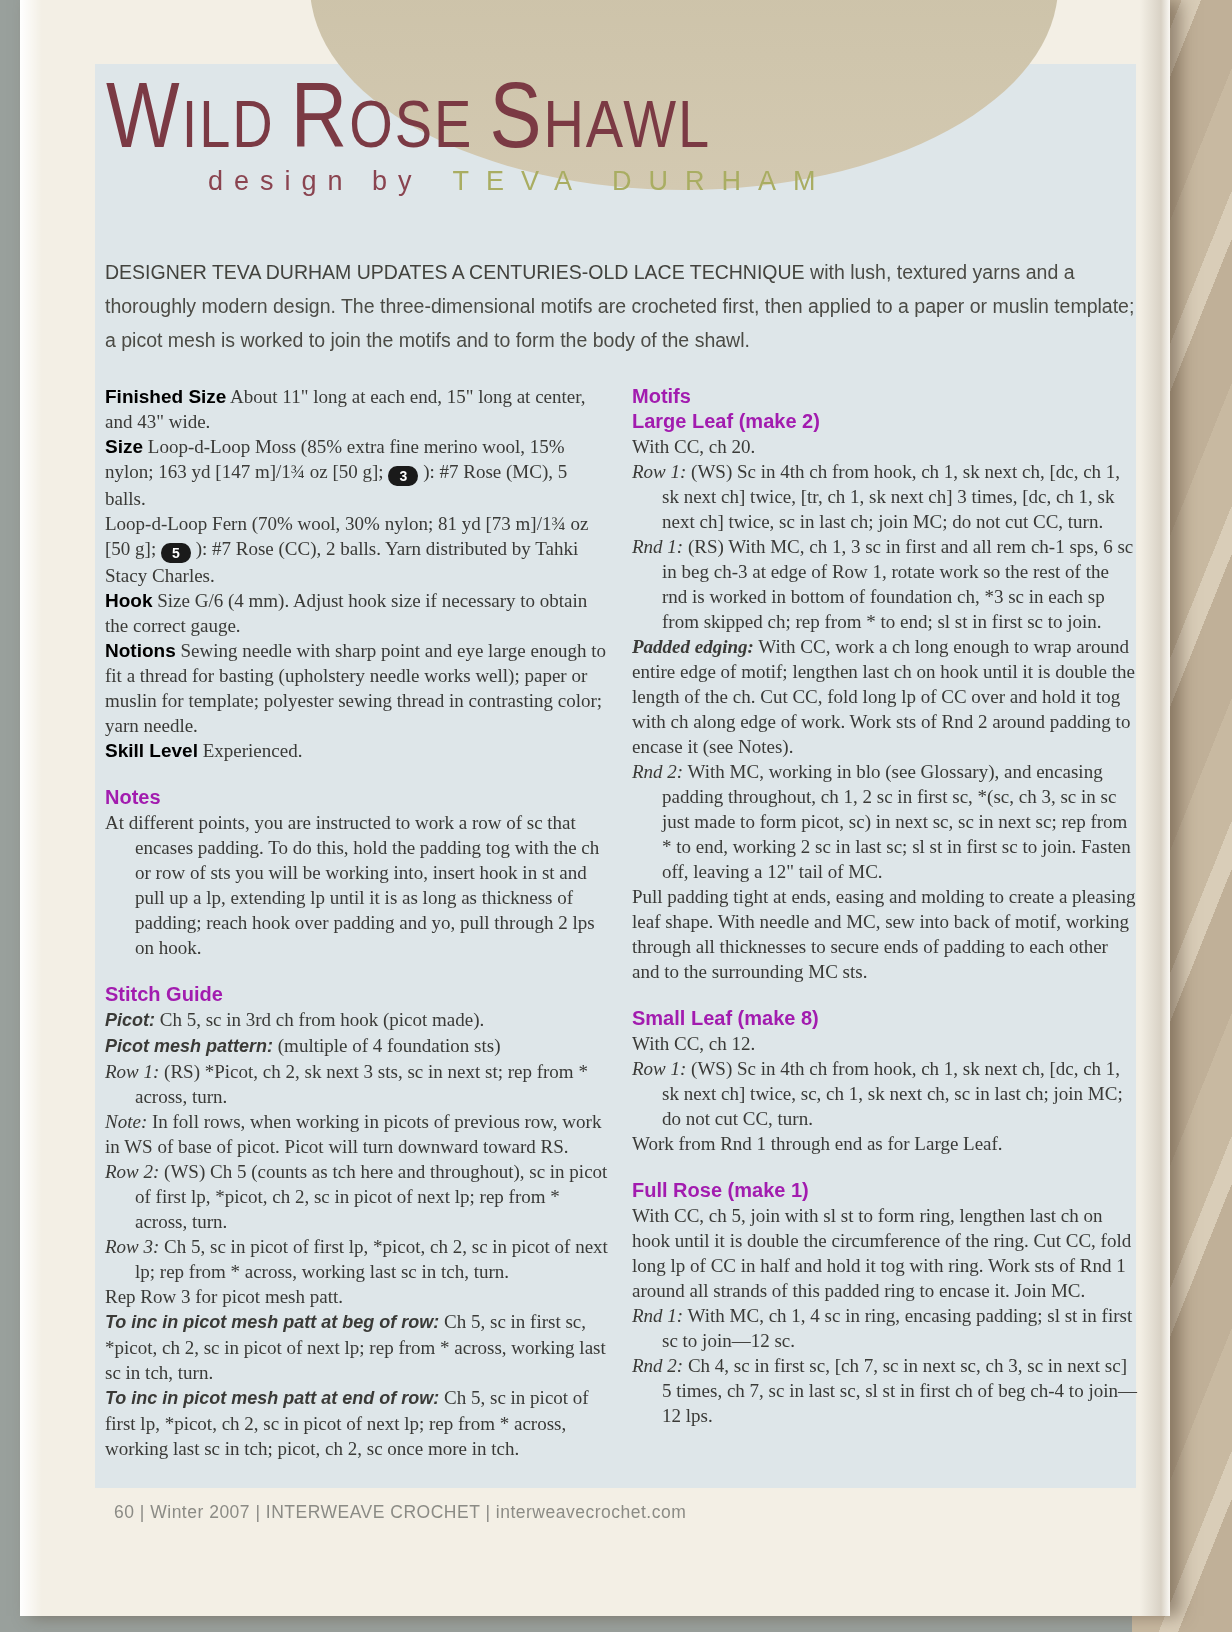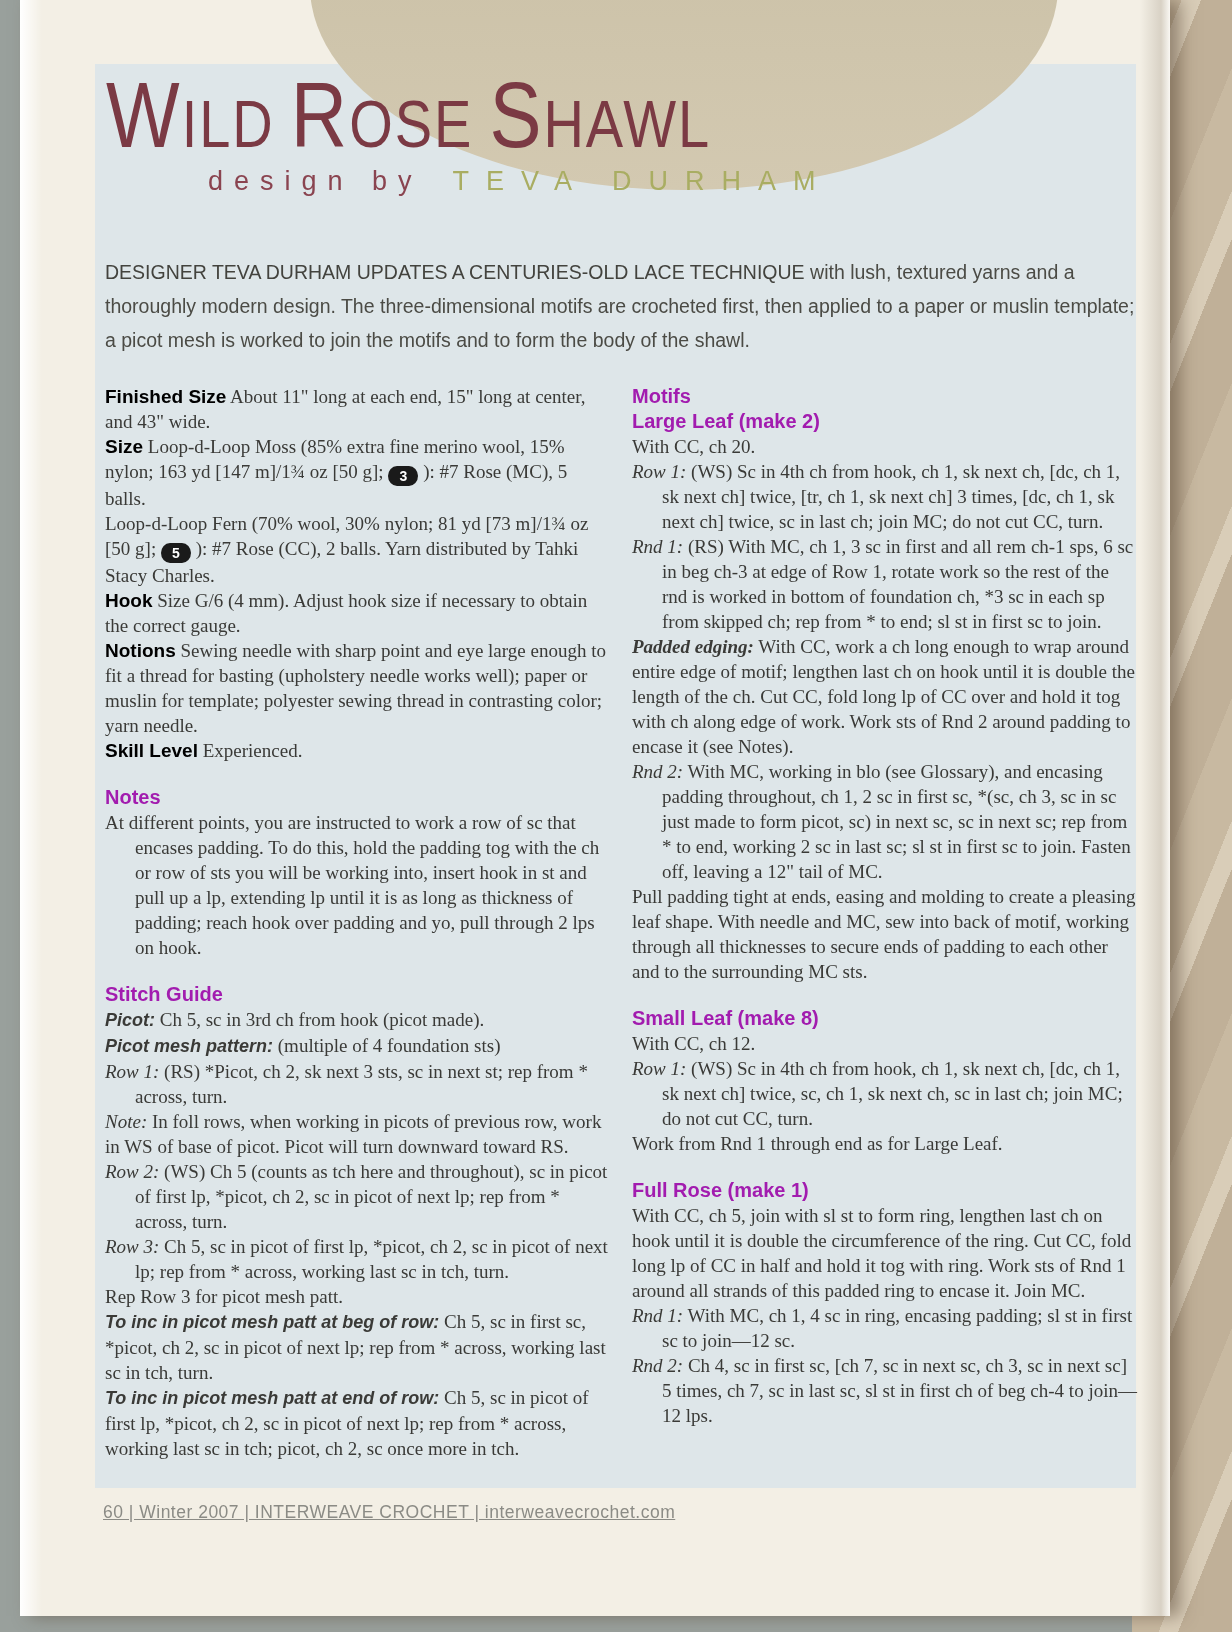--- a/index.html
+++ b/index.html
@@ -74,23 +74,23 @@
   .lbl-i  { font-style:italic; }
   .lbl-bi { font-family:"Liberation Sans",sans-serif; font-weight:700; font-style:italic; font-size:18px; }
   .lbl-sbi{ font-weight:700; font-style:italic; }
   .yarn-icon {
     display:inline-block; width:30px; height:20px; background:#1a1a1a; color:#fff;
     border-radius:9px/10px; font-family:"Liberation Sans",sans-serif;
     font-weight:700; font-size:14px; line-height:20px; text-align:center;
     vertical-align:-3px; text-indent:0;
   }
   .footer {
-    position:absolute; left:83px; top:1502px;
+    position:absolute; left:94px; top:1502px;
     font-family:"Liberation Sans",sans-serif; font-size:17.5px;
-    color:#8b8b85; letter-spacing:.5px;text-decoration:underline;
+    color:#8b8b85; letter-spacing:.5px;
   }
 </style>
 </head>
 <body>
 
 <div class="backdrop-right"></div>
 
 <div class="page">
   <div class="panel"></div>
   <div class="circle"></div>

